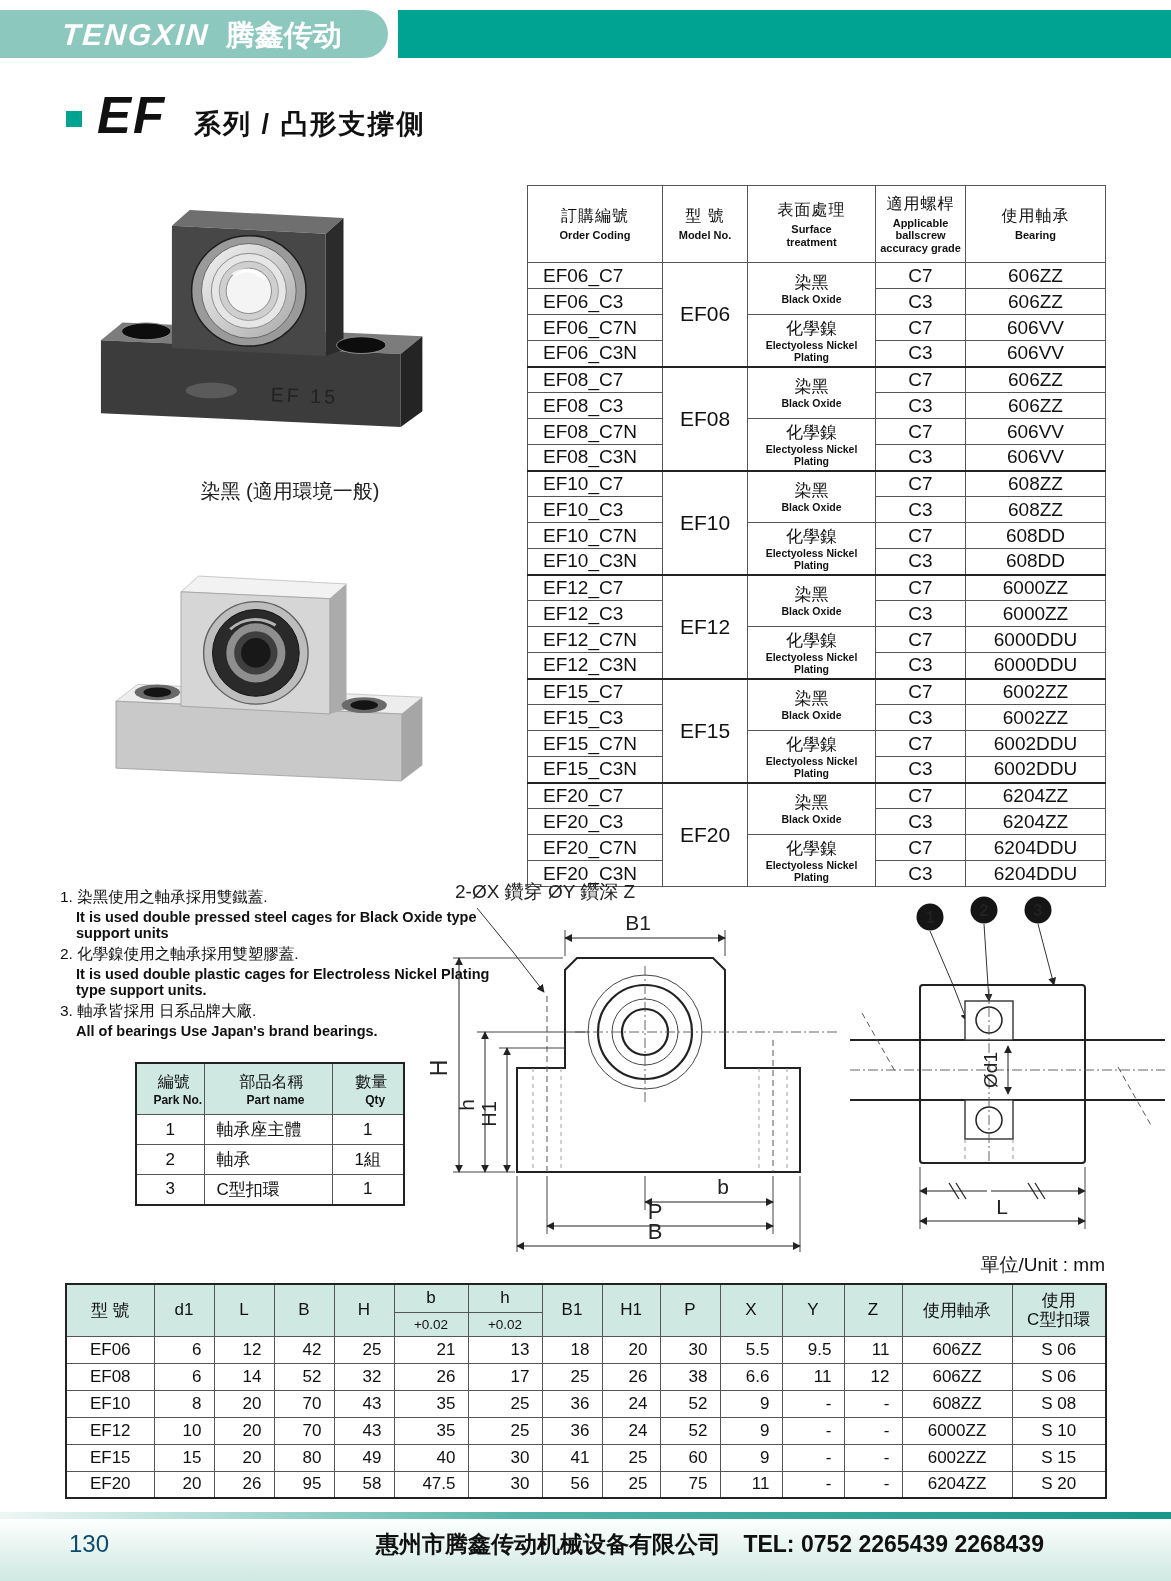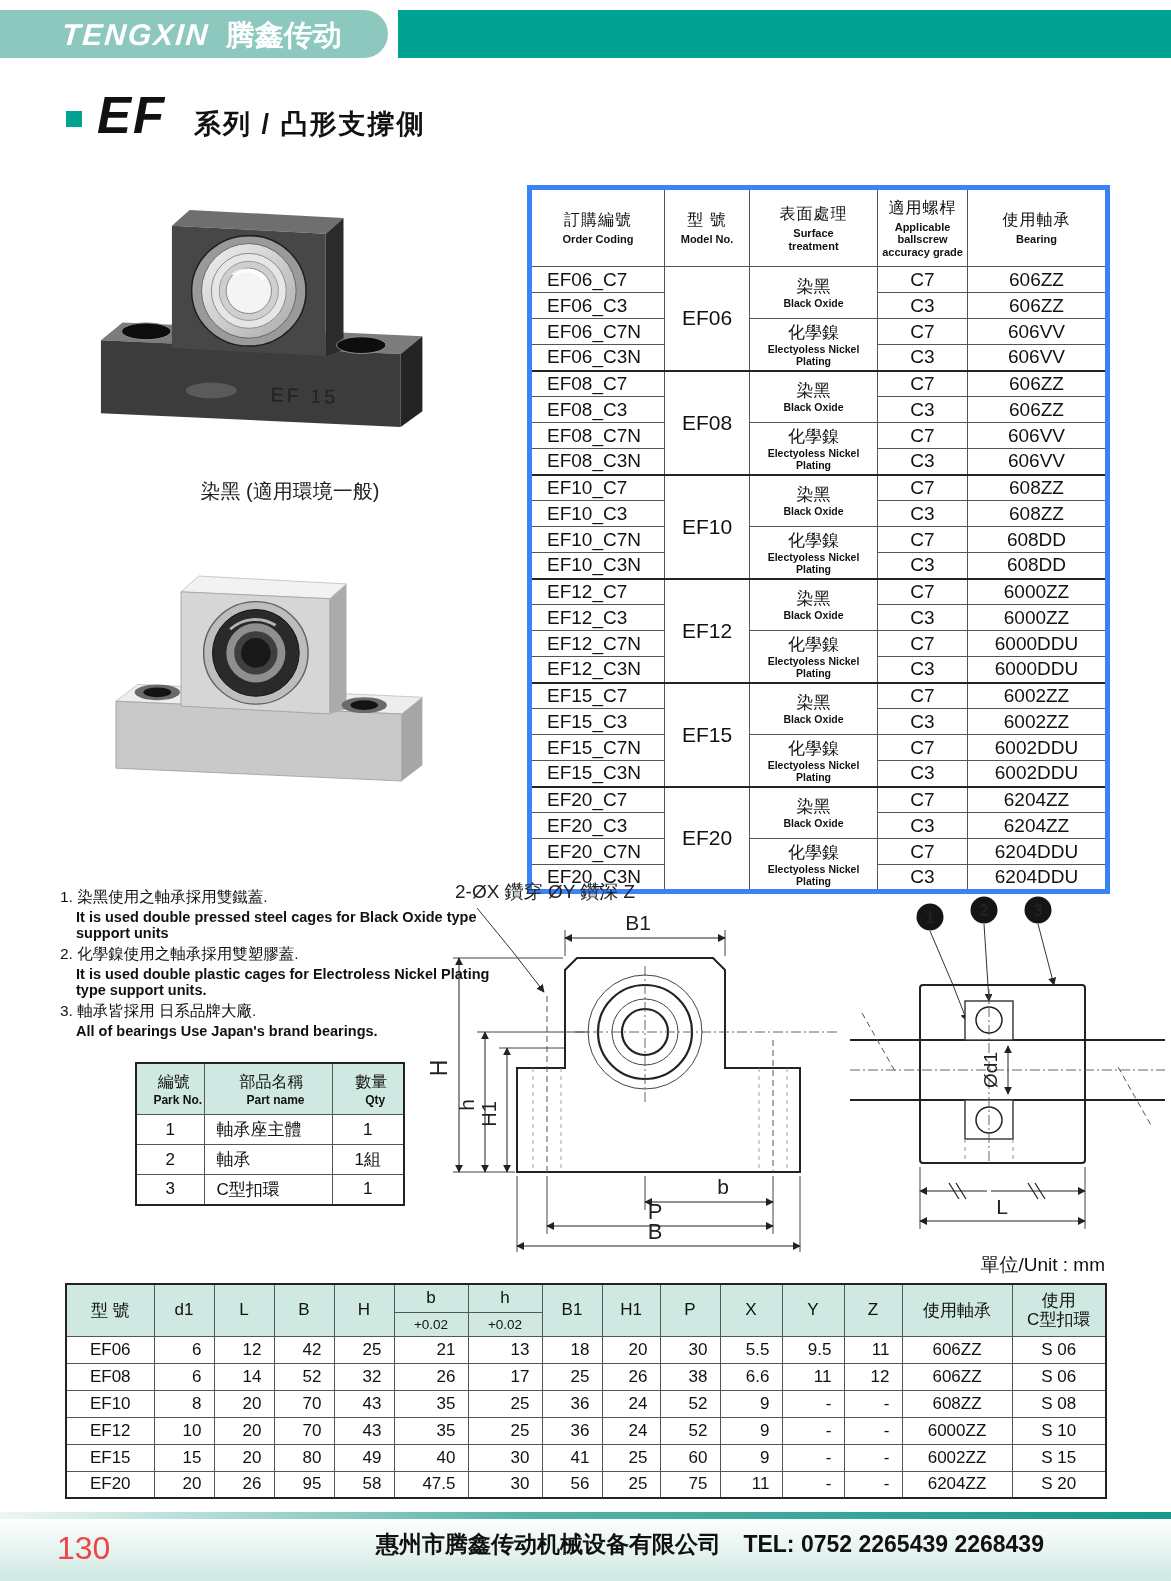--- a/index.html
+++ b/index.html
@@ -23,21 +23,21 @@
 
   
   .photo1{position:absolute;left:95px;top:182px;}
   .photo2{position:absolute;left:112px;top:556px;}
   .cap{position:absolute;text-align:center;font-size:20px;color:#222;}
   .cap1{left:130px;top:478px;width:320px;}
   .cap2{left:108px;top:819px;width:344px;}
 
   
   table{border-collapse:collapse;table-layout:fixed;}
-  .order-table{position:absolute;left:527px;top:185px;width:578px;border:5px solid #3b82f6;}
+  .order-table{position:absolute;left:527px;top:185px;width:578px;border:1px solid #3b82f6;}
   .order-table th,.order-table td{border:1px solid #555;overflow:hidden;}
   .order-table thead th{height:72px;vertical-align:middle;font-weight:normal;padding:2px;}
   .order-table tbody tr{height:26px;}
   .hdr-zh{font-size:16px;letter-spacing:1px;}
   .hdr-en{font-size:11px;font-weight:bold;white-space:pre-line;line-height:1.15;margin-top:2px;}
   td.code{font-size:19px;padding-left:15px;text-align:left;}
   td.model{font-size:21px;text-align:center;}
   td.surface{text-align:center;vertical-align:middle;padding:0 7px;}
   .s-zh{font-size:17px;}
   .s-en{font-size:10.5px;font-weight:bold;line-height:1.1;}
@@ -77,21 +77,21 @@
   .dim-table .num{text-align:right;padding-right:12px;}
   .dim-table .mcol{text-align:center;}
   .dim-table .cent{text-align:center;}
   .two-line{white-space:pre-line;line-height:1.15;font-size:15px;}
 
   
   .foot-stripe{position:absolute;left:0;top:1512px;width:100%;height:7px;
                background:linear-gradient(to right,#eef7f4,#55b3a7 45%,#17988a);}
   .foot-body{position:absolute;left:0;top:1519px;width:100%;height:62px;
              background:linear-gradient(to bottom,#fdfffe,#cfe8e2);}
-  .page-num{position:absolute;left:57px;top:1530px;font-size:32px;color:#ef4444;}
+  .page-num{position:absolute;left:69px;top:1530px;font-size:24px;color:#0c4a6e;}
   .foot-text{position:absolute;left:300px;top:1529px;width:820px;text-align:center;
              font-size:23px;font-weight:600;white-space:nowrap;}
   .foot-text span{margin:8px 8px;}
   svg text{font-family:"Liberation Sans",sans-serif;fill:#222;}
 </style>
 </head>
 <body>
 
 <div class="page">
 

